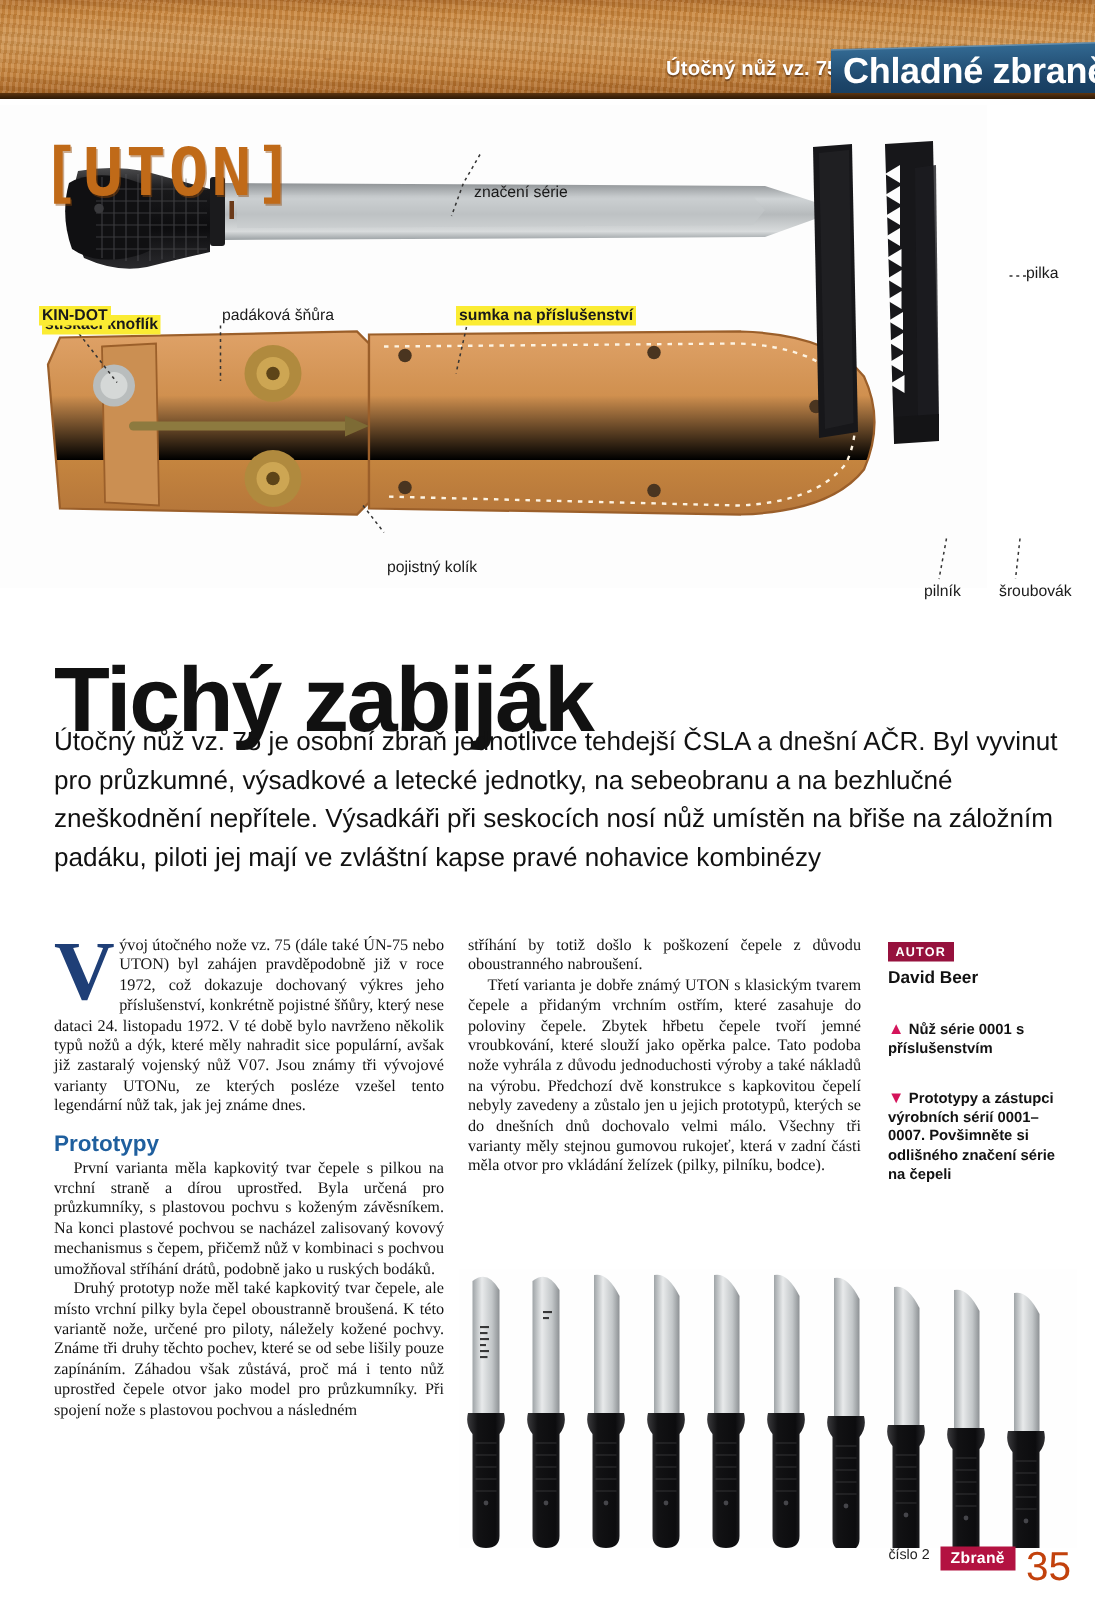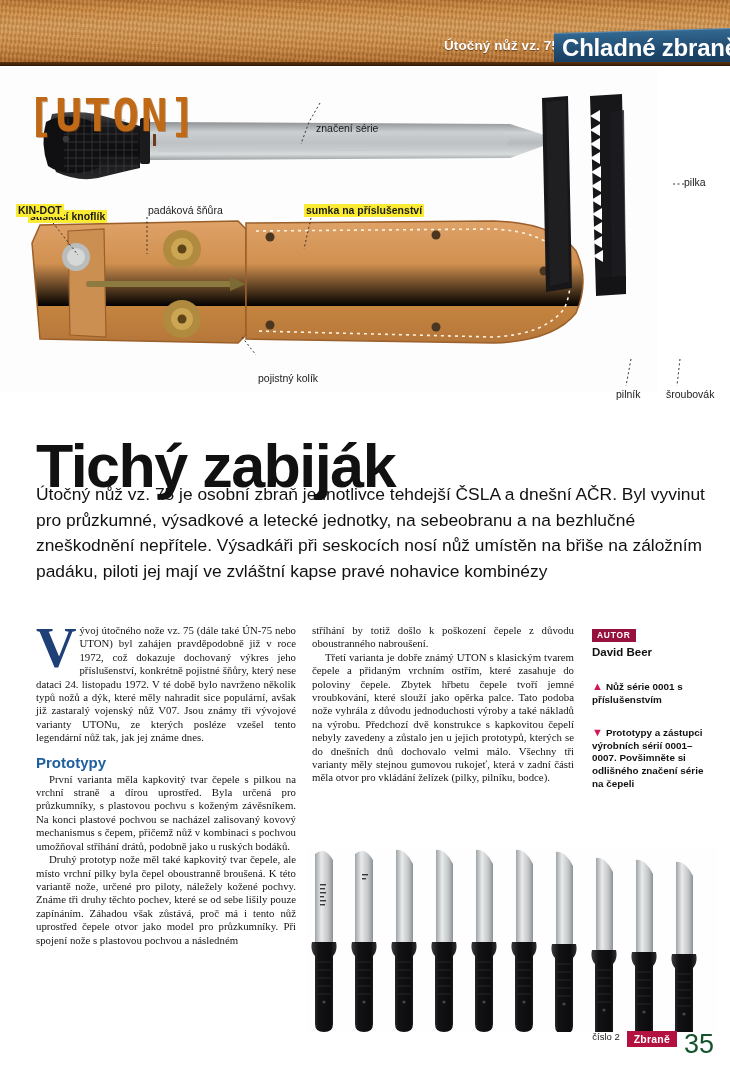--- a/index.html
+++ b/index.html
@@ -153,21 +153,21 @@
   
   .footer{
     position:absolute;right:16px;bottom:12px;
     display:flex;align-items:flex-start;gap:7px;
   }
   .footer .issue{font-size:9.5px;color:#222;}
   .footer .mag{
     background:#b31241;color:#fff;font-size:10.5px;font-weight:700;
     padding:2px 7px;letter-spacing:.2px;
   }
-  .footer .pageno{font-size:27px;color:#14532d;font-weight:400;line-height:1;}
+  .footer .pageno{font-size:27px;color:#c2410c;font-weight:400;line-height:1;}
 </style>
 </head>
 <body>
 
 <div class="header-band">
   <div class="header-grain"></div>
   <div class="kicker">Útočný nůž vz. 75</div>
   <div class="section-tab">
     <div class="section-label">Chladné zbraně</div>
   </div>
@@ -287,21 +287,21 @@
     <rect x="62" y="66" width="148" height="6" rx="3" fill="#8d7a3f"></rect>
     <path d="M206,62 L222,69 L206,76 Z" fill="#7d6b35"></path>
   </svg>
 
   <div class="callout" style="left:316px;top:23px;margin-top:29px;">značení série</div>
   <svg class="dotlead" style="left:296px;top:30px;" width="26" height="46">
     <path d="M24,3 L13,22 L5,44" stroke="#333" stroke-width="1" stroke-dasharray="2 2.5" fill="none"></path>
   </svg>
 
   <div class="callout hl" style="left:28px;top:120px;margin-top:20px;">stiskací knoflík</div>
-  <div class="callout hl" style="left:16px;top:134px;text-align:center;">KIN-DOT</div>
+  <div class="callout hl" style="left:26px;top:134px;text-align:center;">KIN-DOT</div>
   <svg class="dotlead" style="left:48px;top:147px;" width="34" height="40">
     <path d="M2,2 L16,20 L30,38" stroke="#333" stroke-width="1" stroke-dasharray="2 2.5" fill="none"></path>
   </svg>
 
   <div class="callout" style="left:148px;top:134px;">padáková šňůra</div>
   <svg class="dotlead" style="left:142px;top:146px;" width="12" height="40">
     <path d="M5,1 L5,38" stroke="#333" stroke-width="1" stroke-dasharray="2 2.5" fill="none"></path>
   </svg>
 
   <div class="callout hl" style="left:304px;top:134px;">sumka na příslušenství</div>

